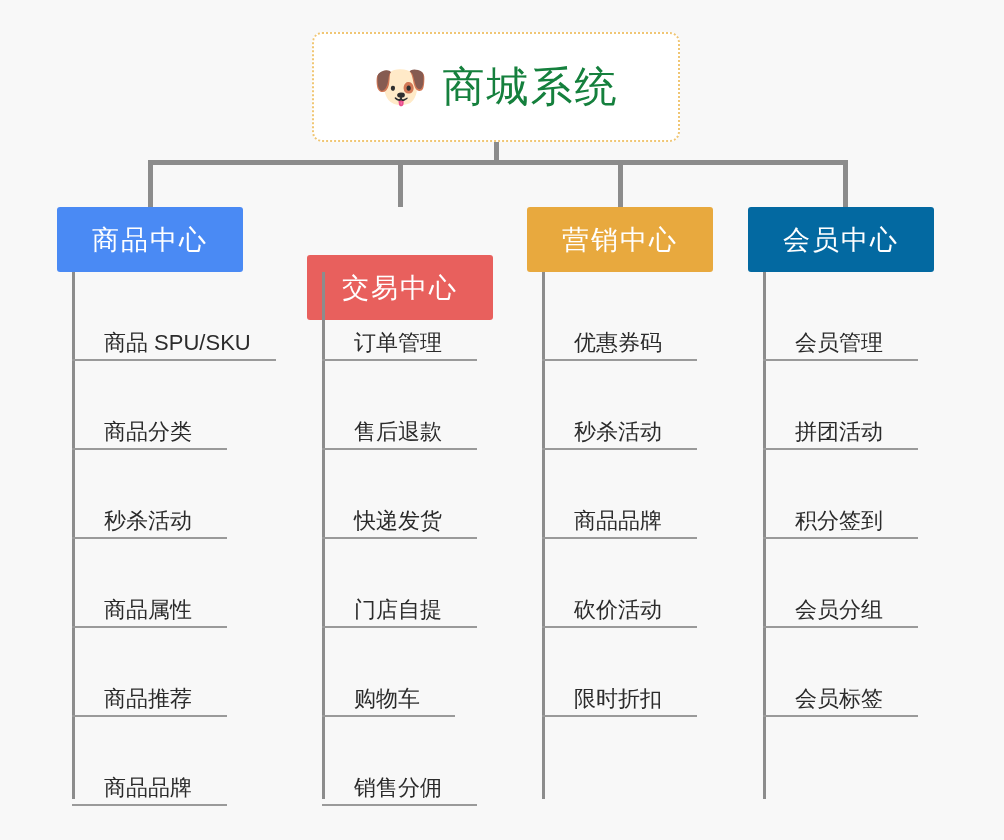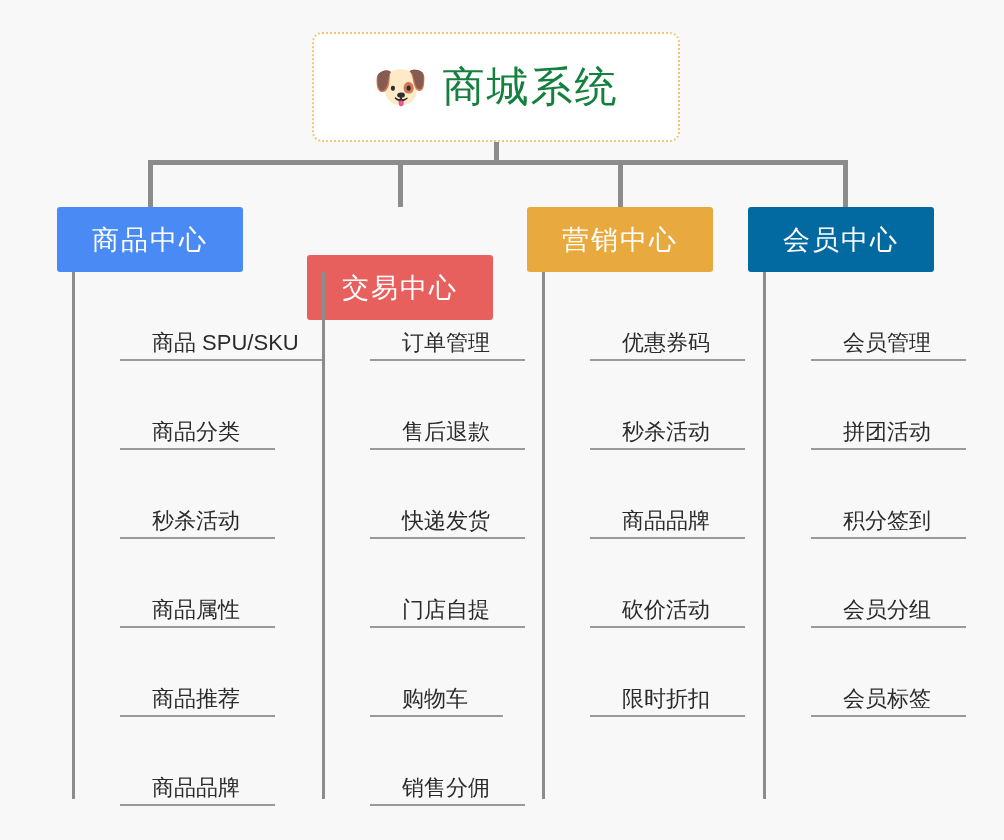--- a/index.html
+++ b/index.html
@@ -83,21 +83,20 @@
     top: 65px;
     width: 3px;
     background: #8c8c8c;
   }
 
   .leaf-list {
     position: absolute;
     left: 15px;
     top: 65px;
     width: 230px;
-    padding-left: 48px;
   }
 
   .leaf {
     position: relative;
     height: 89px;
     display: flex;
     align-items: flex-end;
     padding-left: 32px;
     padding-bottom: 6px;
   }

